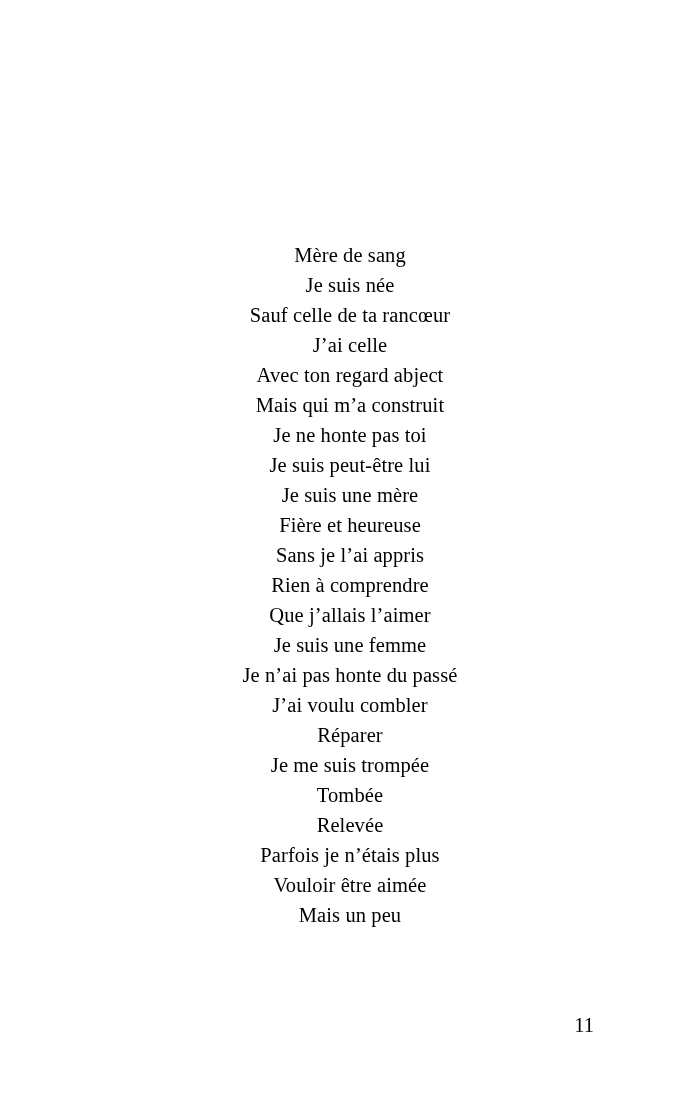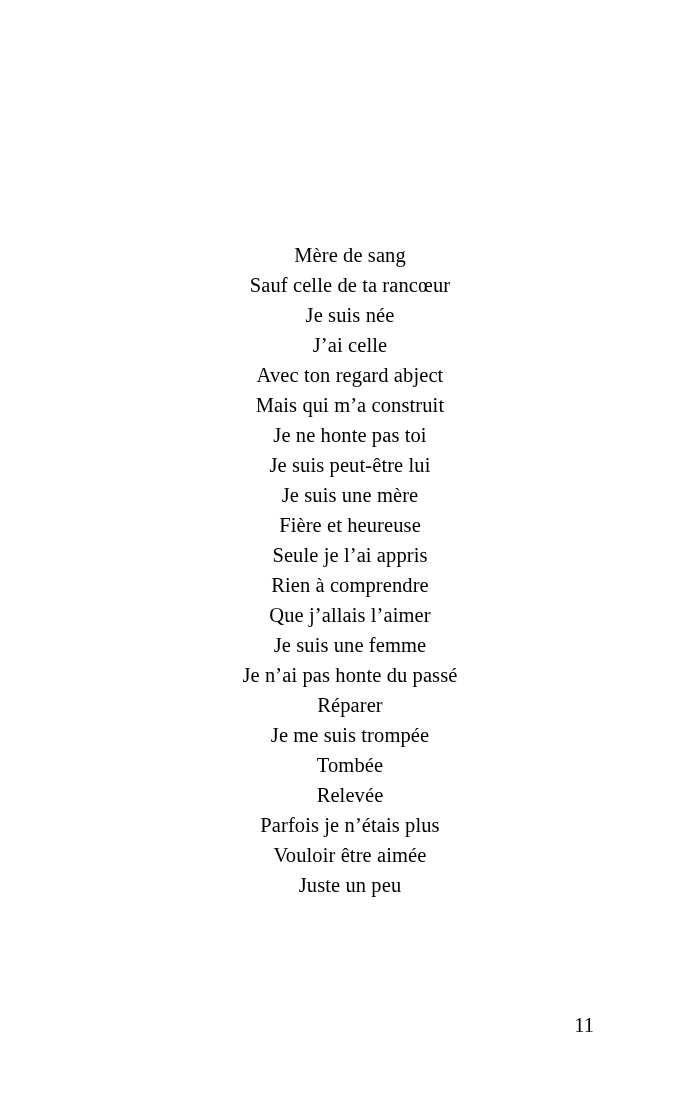--- a/index.html
+++ b/index.html
@@ -43,36 +43,37 @@
     font-size: 20.5px;
     line-height: 24px;
   }
 </style>
 </head>
 <body>
 
 <div class="page">
   <div class="poem" id="poem-body">
       <div class="poem-line">Mère de sang</div>
+      <div class="poem-line">Je suis née</div>
       <div class="poem-line">Sauf celle de ta rancœur</div>
-      <div class="poem-line">Je suis née</div>
       <div class="poem-line">J’ai celle</div>
       <div class="poem-line">Avec ton regard abject</div>
       <div class="poem-line">Mais qui m’a construit</div>
       <div class="poem-line">Je ne honte pas toi</div>
       <div class="poem-line">Je suis peut-être lui</div>
       <div class="poem-line">Je suis une mère</div>
       <div class="poem-line">Fière et heureuse</div>
-      <div class="poem-line">Seule je l’ai appris</div>
+      <div class="poem-line">Sans je l’ai appris</div>
       <div class="poem-line">Rien à comprendre</div>
       <div class="poem-line">Que j’allais l’aimer</div>
       <div class="poem-line">Je suis une femme</div>
       <div class="poem-line">Je n’ai pas honte du passé</div>
+      <div class="poem-line">J’ai voulu combler</div>
       <div class="poem-line">Réparer</div>
       <div class="poem-line">Je me suis trompée</div>
       <div class="poem-line">Tombée</div>
       <div class="poem-line">Relevée</div>
       <div class="poem-line">Parfois je n’étais plus</div>
       <div class="poem-line">Vouloir être aimée</div>
-      <div class="poem-line">Juste un peu</div>
+      <div class="poem-line">Mais un peu</div>
     </div>
   <div class="page-number">11</div>
 </div>
 
 </body></html>

